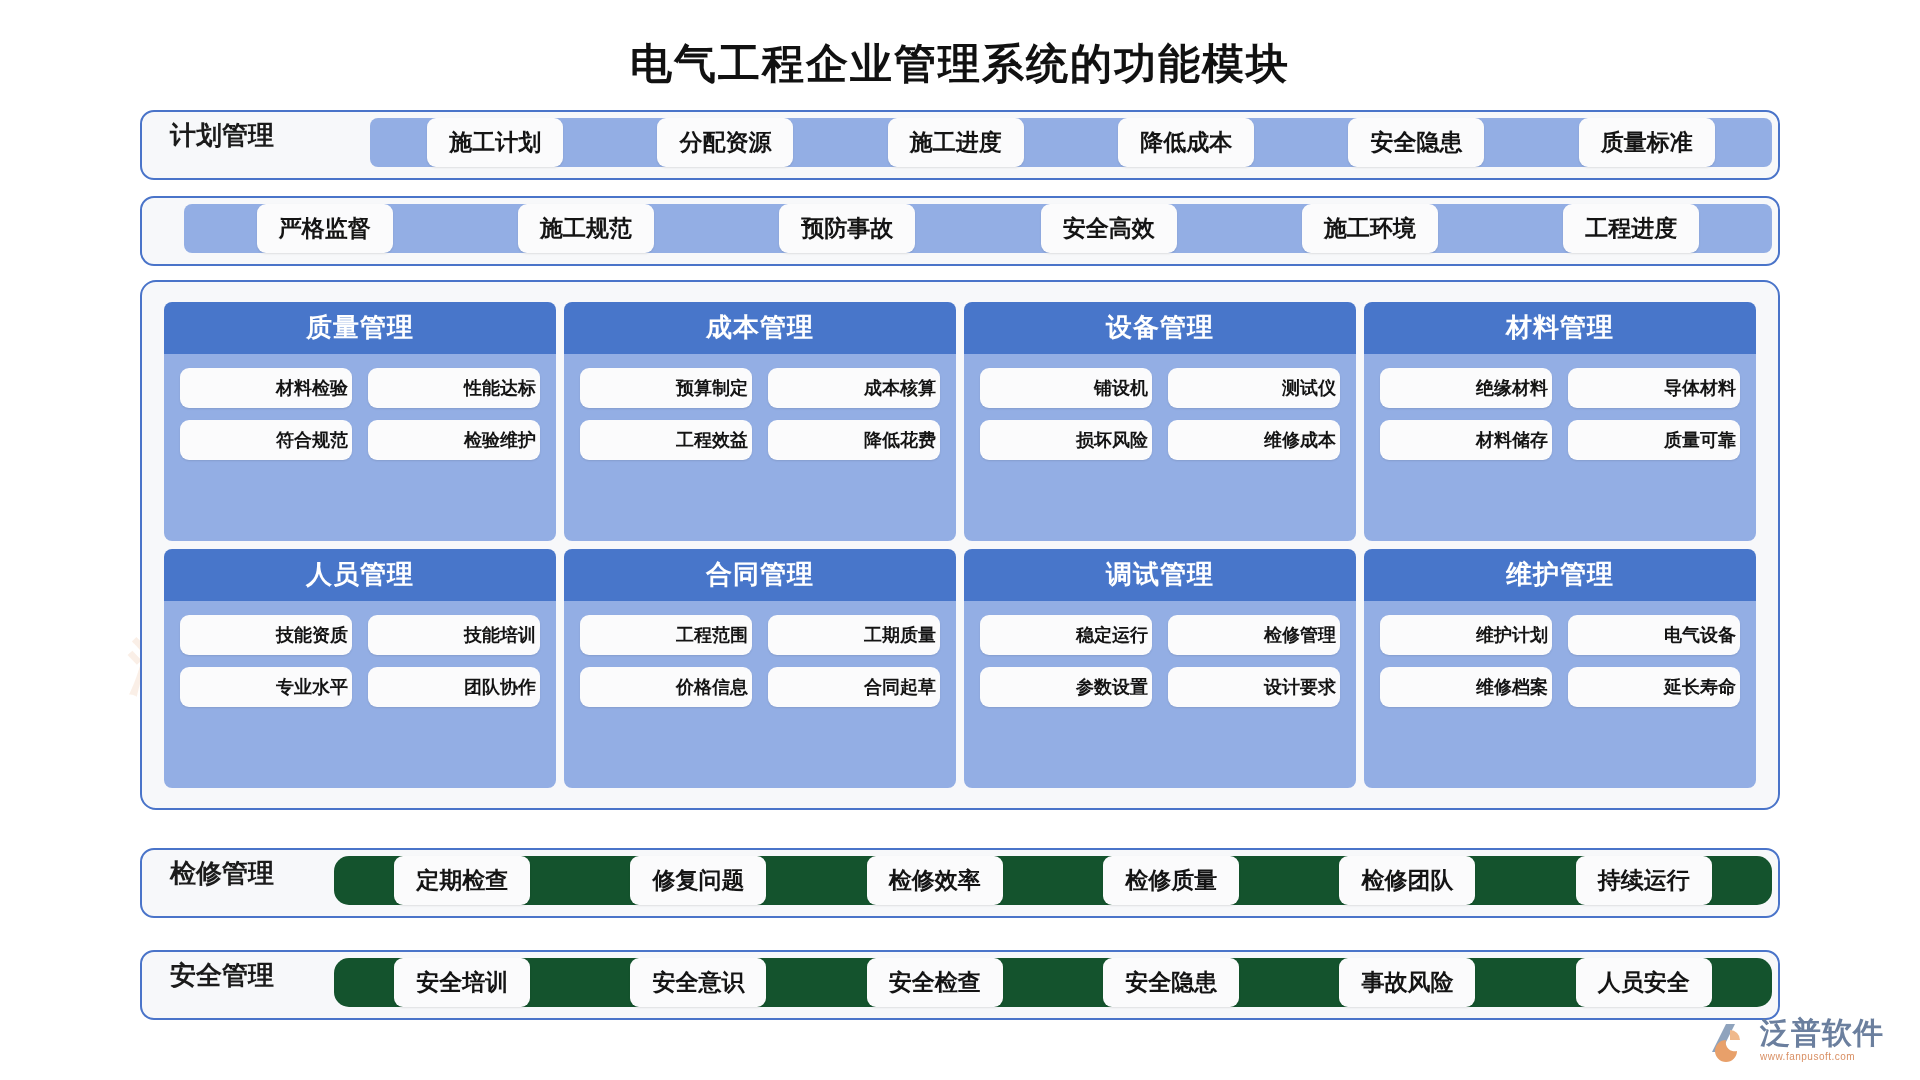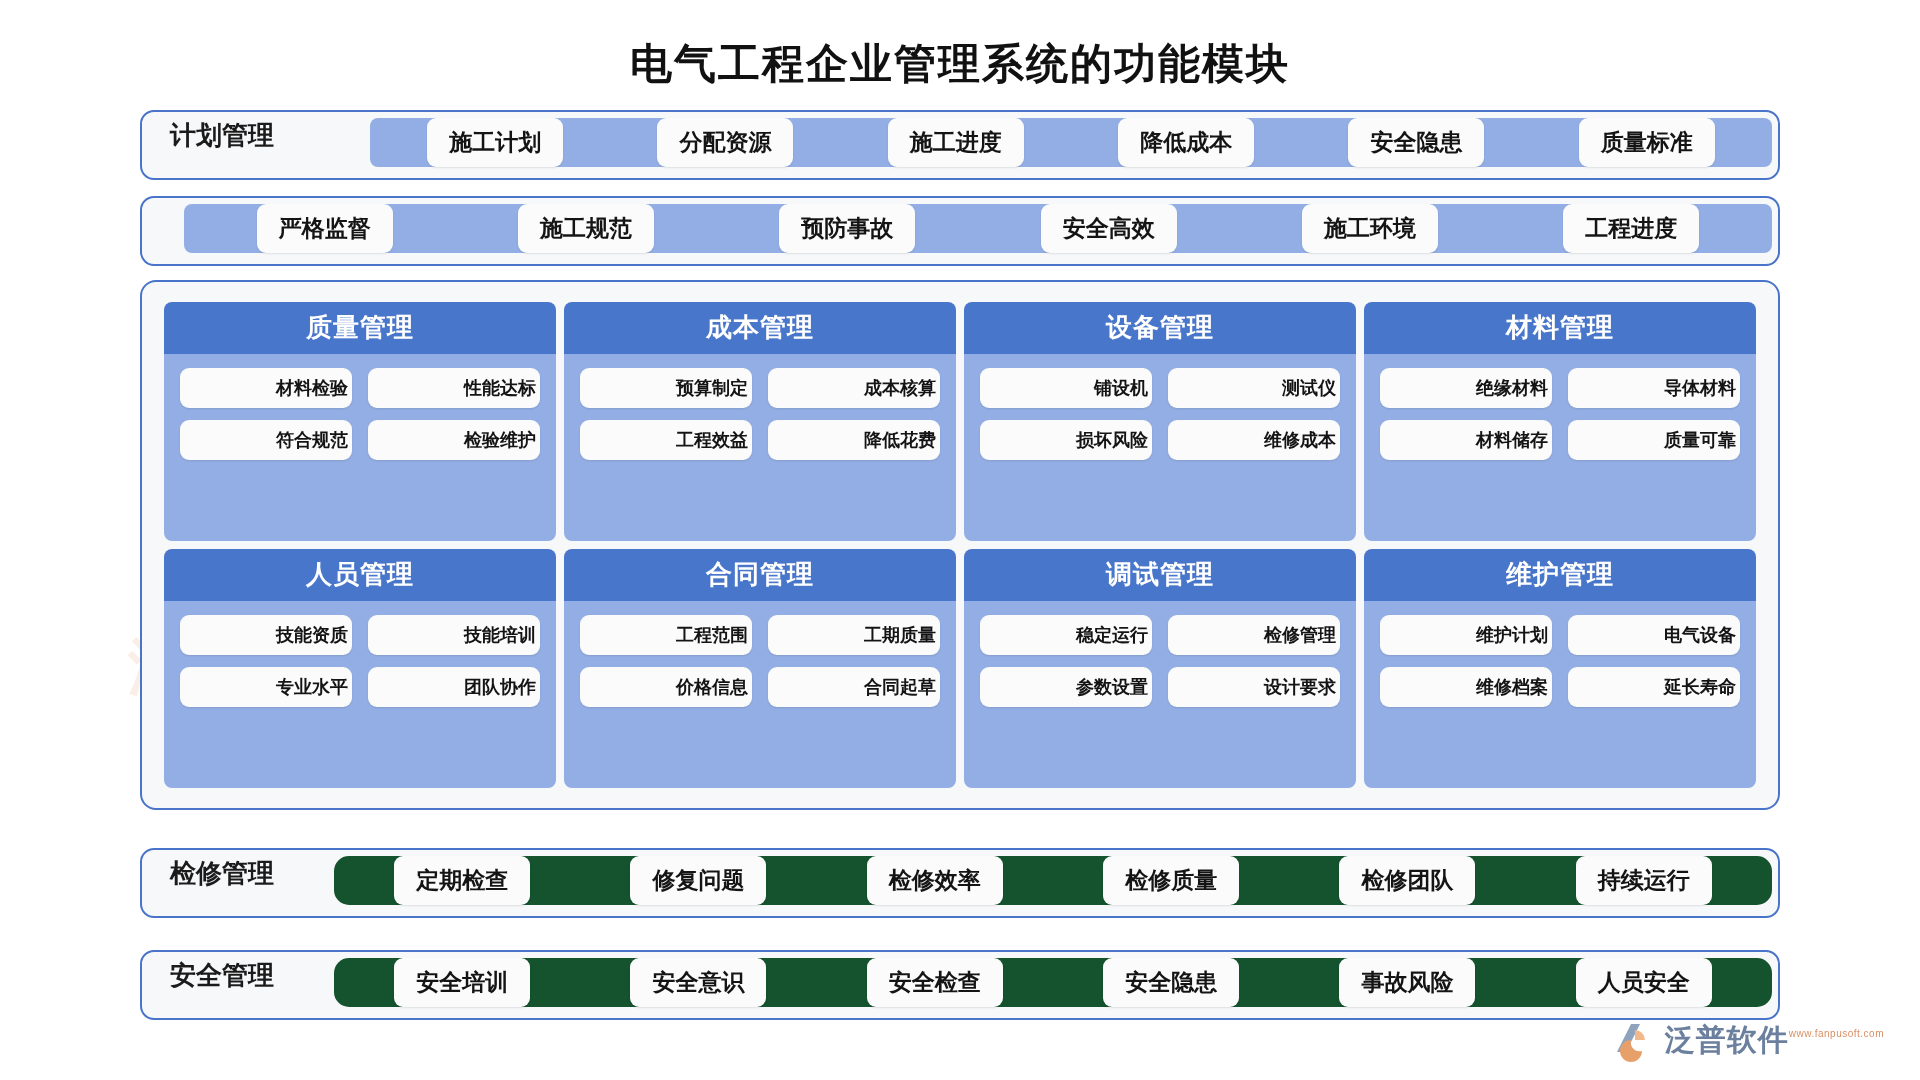--- a/index.html
+++ b/index.html
@@ -164,21 +164,21 @@
     position:absolute;
     right:36px;bottom:18px;
     display:flex;
     align-items:center;
     gap:10px;
   }
   #logo-mark{
     width:44px;height:44px;
     flex:0 0 44px;
   }
-  #logo-text-wrap{ display:flex;flex-direction:row;line-height:1; }
+  #logo-text-wrap{ display:flex;flex-direction:column;line-height:1; }
   #logo-name{
     font-size:30px;
     font-weight:700;
     color:#6b7f9e;
     font-family:"Liberation Sans","DejaVu Sans",sans-serif;
     letter-spacing:1px;
   }
   #logo-url{
     font-size:10px;
     color:#d98f63;

